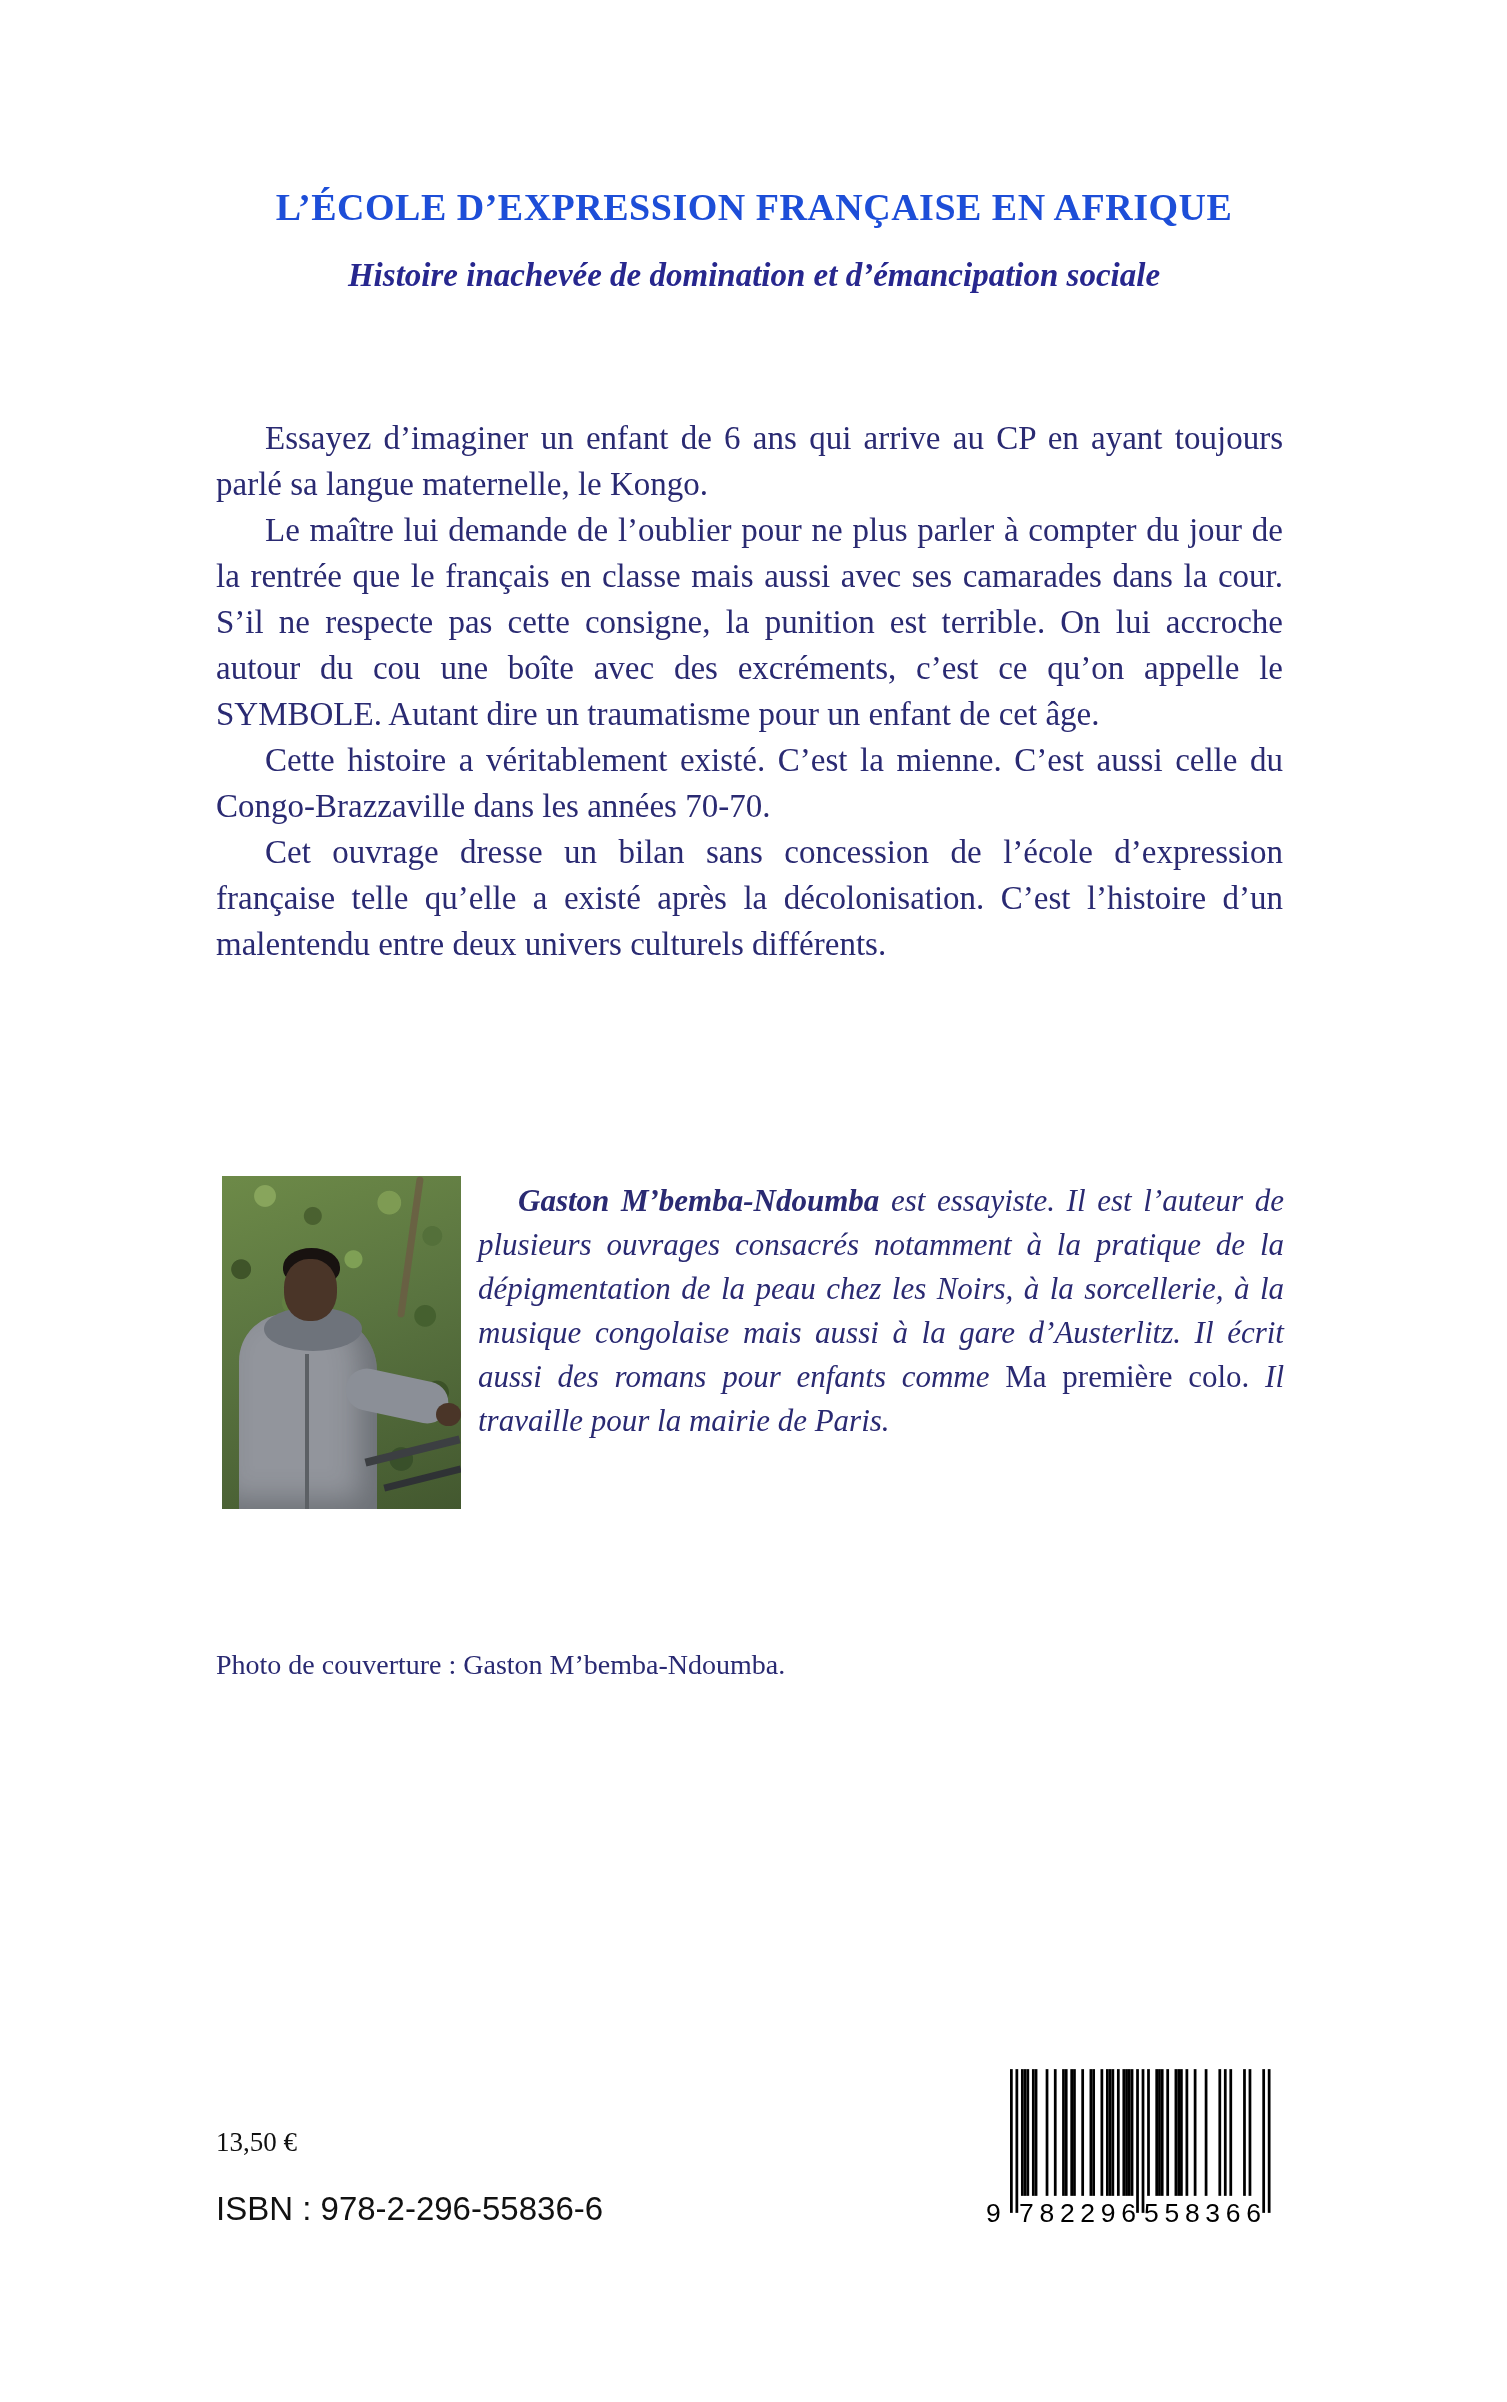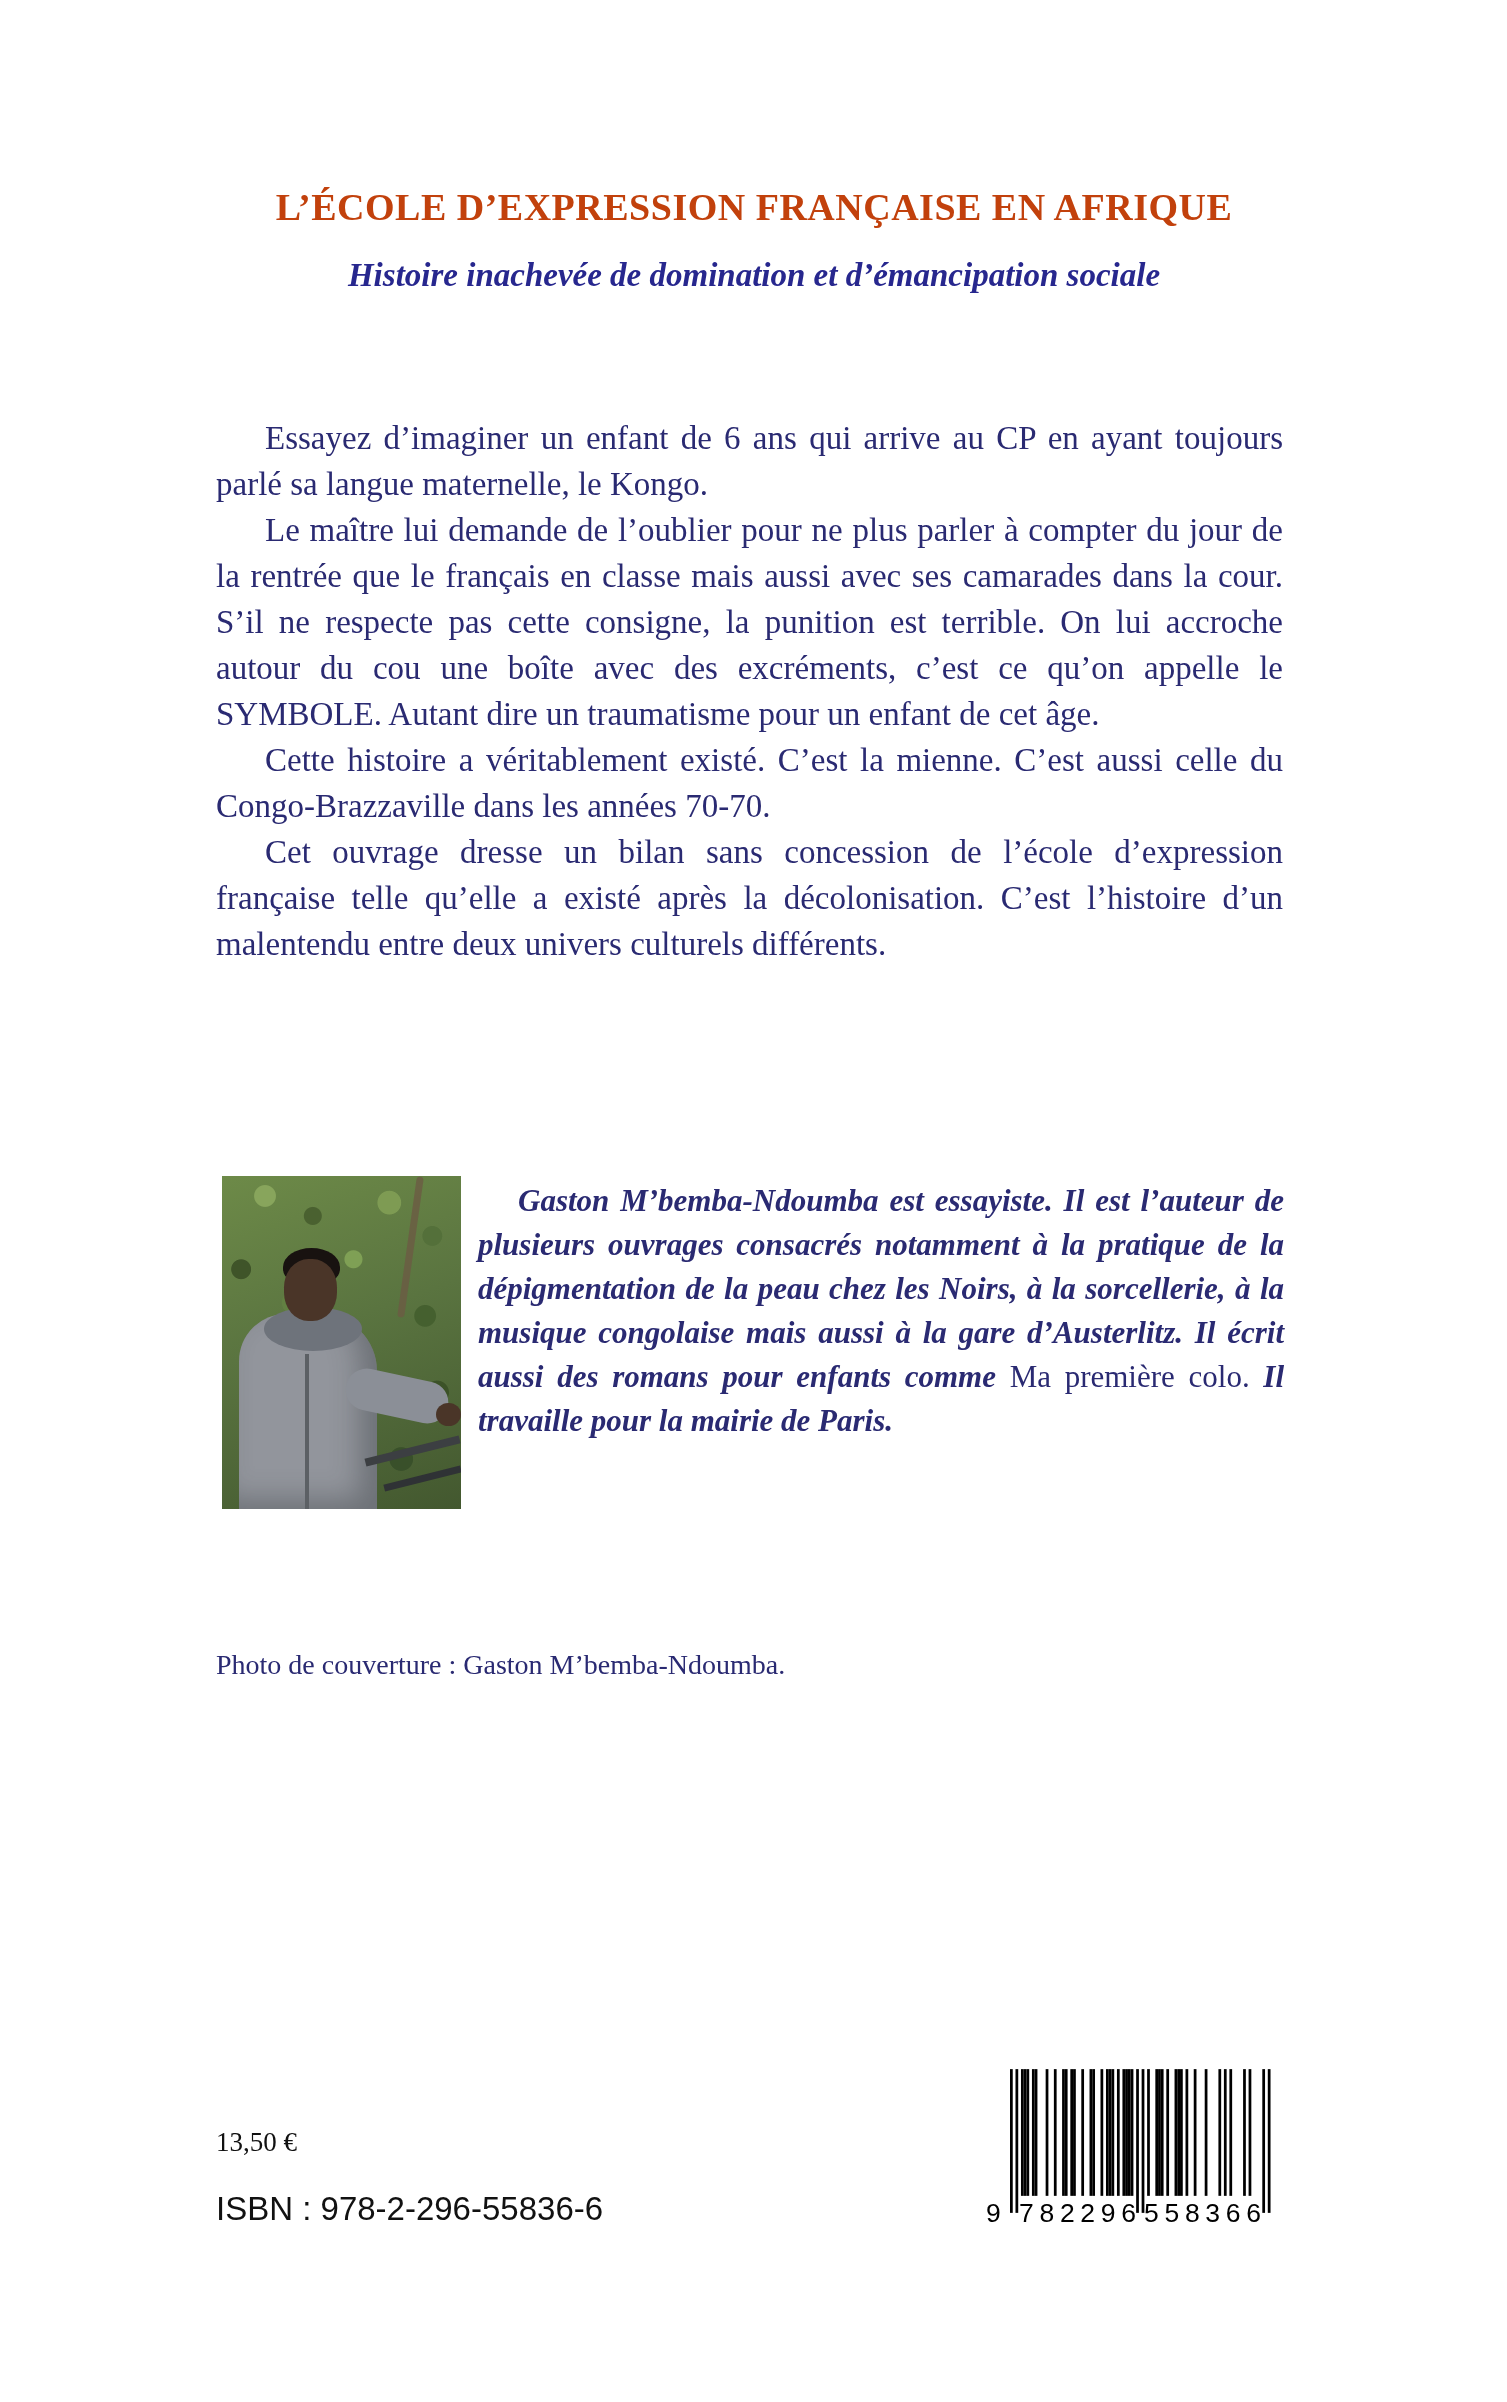--- a/index.html
+++ b/index.html
@@ -13,21 +13,21 @@
   }
   .title {
     position: absolute;
     left: 0; top: 185px;
     width: 100%;
     margin: 0;
     text-align: center;
     font-size: 38px;
     font-weight: 700;
     letter-spacing: 0.5px;
-    color: #c2410c;
+    color: #1d4ed8;
   }
   .subtitle {
     position: absolute;
     left: 0; top: 257px;
     width: 100%;
     margin: 0;
     text-align: center;
     font-size: 33px;
     font-weight: 700;
     font-style: italic;
@@ -82,21 +82,21 @@
     left: 478px; top: 1179px;
     width: 806px;
     margin: 0;
     color: #2a2a72;
     font-size: 31px;
     line-height: 44px;
     text-align: justify;
     text-indent: 40px;
   }
   .seg-name  { font-weight: 700; font-style: italic; }
-  .seg-it    { font-weight: 700; font-style: italic; }
+  .seg-it    { font-weight: 400; font-style: italic; }
   .seg-roman { font-weight: 400; font-style: normal; }
 
   .caption {
     position: absolute;
     left: 216px; top: 1649px;
     margin: 0;
     color: #2a2a72;
     font-size: 28px;
   }
   .price {

